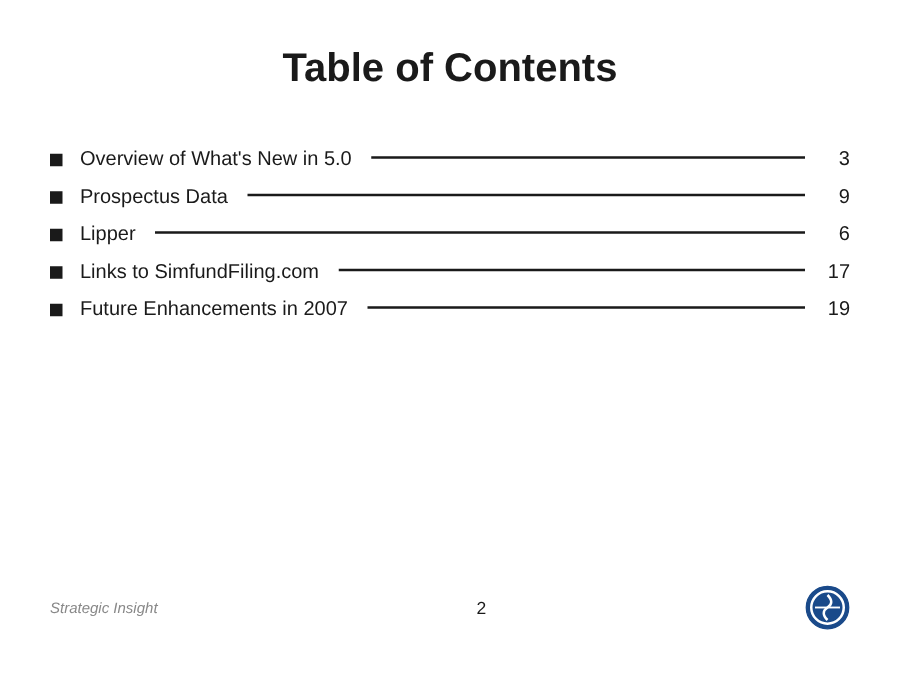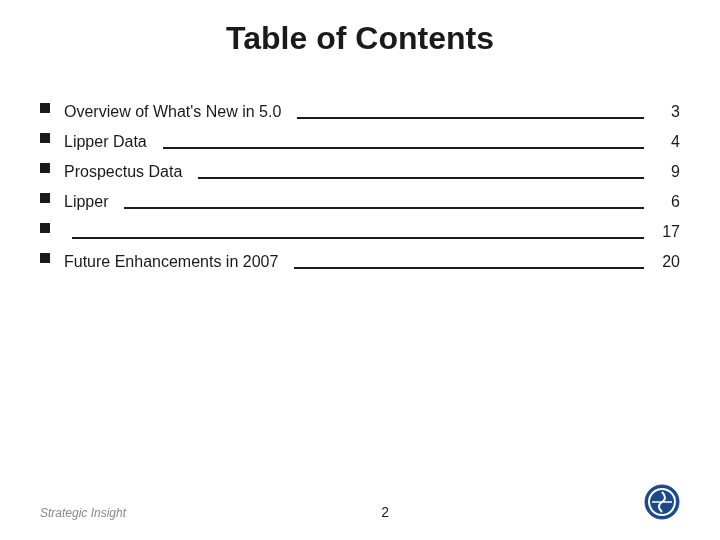--- a/index.html
+++ b/index.html
@@ -13,21 +13,21 @@
       height: 540px;
       background: #ffffff;
       font-family: Arial, Helvetica, sans-serif;
       position: relative;
       overflow: hidden;
     }
 
     .page {
       width: 720px;
       height: 540px;
-      padding: 20px 40px;
+      padding: 36px 40px;
       display: flex;
       flex-direction: column;
     }
 
     .title {
       text-align: center;
       font-size: 32px;
       font-weight: bold;
       color: #1a1a1a;
       margin-bottom: 30px;
@@ -38,20 +38,21 @@
       list-style: none;
       flex: 1;
       display: flex;
       flex-direction: column;
       justify-content: flex-start;
       gap: 0px;
     }
 
     .toc-item {
       display: flex;
+      align-items: center;
       padding: 6px 0;
       font-size: 16px;
       color: #1a1a1a;
     }
 
     .bullet {
       width: 10px;
       height: 10px;
       background-color: #1a1a1a;
       margin-right: 14px;
@@ -75,21 +76,21 @@
       font-size: 16px;
       color: #1a1a1a;
       margin-left: 8px;
       min-width: 20px;
       text-align: right;
     }
 
     .footer {
       display: flex;
       justify-content: space-between;
-      align-items: flex-end;
+      align-items: center;
       padding-top: 10px;
       margin-top: auto;
     }
 
     .footer-brand {
       font-size: 12px;
       color: #888888;
       font-style: italic;
     }
 
@@ -112,46 +113,41 @@
 
   <ul class="toc-list">
   <li class="toc-item">
         <span class="bullet"></span>
         <span class="toc-label">Overview of What's New in 5.0</span>
         <span class="toc-dots"></span>
         <span class="toc-page">3</span>
       </li>
       <li class="toc-item">
         <span class="bullet"></span>
-        <span class="toc-label">Lipper Data</span>
-        <span class="toc-dots"></span>
-        <span class="toc-page">4</span>
-      </li>
-      <li class="toc-item">
-        <span class="bullet"></span>
         <span class="toc-label">Prospectus Data</span>
         <span class="toc-dots"></span>
         <span class="toc-page">9</span>
       </li>
       <li class="toc-item">
         <span class="bullet"></span>
         <span class="toc-label">Lipper</span>
         <span class="toc-dots"></span>
         <span class="toc-page">6</span>
       </li>
       <li class="toc-item">
         <span class="bullet"></span>
+        <span class="toc-label">Links to SimfundFiling.com</span>
         <span class="toc-dots"></span>
         <span class="toc-page">17</span>
       </li>
       <li class="toc-item">
         <span class="bullet"></span>
         <span class="toc-label">Future Enhancements in 2007</span>
         <span class="toc-dots"></span>
-        <span class="toc-page">20</span>
+        <span class="toc-page">19</span>
       </li>
     </ul>
 
   <div class="footer">
     <span class="footer-brand">Strategic Insight</span>
     <span class="footer-page">2</span>
     <svg class="footer-logo" viewBox="0 0 36 36" xmlns="http://www.w3.org/2000/svg">
       <circle cx="18" cy="18" r="17" fill="#1a4a8a" stroke="#1a4a8a" stroke-width="1"></circle>
       <circle cx="18" cy="18" r="13" fill="none" stroke="white" stroke-width="2"></circle>
       <path d="M18 8 Q24 14 18 18 Q12 22 18 28" fill="none" stroke="white" stroke-width="2"></path>

